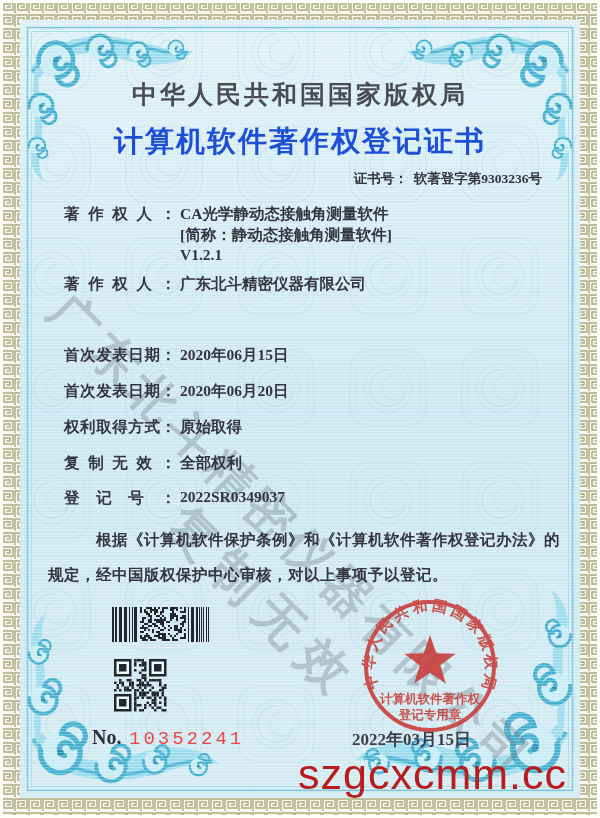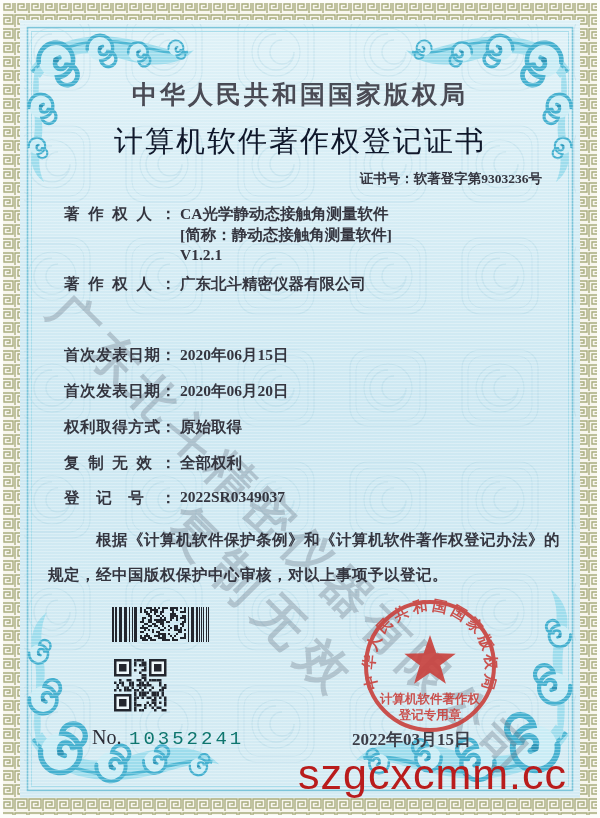--- a/index.html
+++ b/index.html
@@ -22,34 +22,34 @@
   }
   #wm-company{left:80px;top:280px;font-size:48px;letter-spacing:7px;}
   #wm-notice{left:198px;top:492px;font-size:50px;letter-spacing:12px;}
   .txt{position:absolute; z-index:3; color:#34353f;}
   .authority{
     left:0;right:0;top:78px;text-align:center;
     font-size:25px;font-weight:bold;letter-spacing:3px;color:#4a4b55;
   }
   .cert-title{
     left:0;right:0;top:122px;text-align:center;
-    font-size:29px;font-weight:normal;letter-spacing:2px;color:#0f172a;
+    font-size:29px;font-weight:bold;letter-spacing:2px;color:#1d4ed8;
   }
   .certno{right:58px;top:170px;font-size:13.5px;font-weight:bold;}
-  .certno .lab{margin-right:0;}
+  .certno .lab{margin-right:6px;}
   .row{left:0;top:0;font-size:15.5px;font-weight:bold;}
   .row .lab{
     position:absolute;left:64px;width:112px;display:inline-block;
     text-align:justify;text-align-last:justify;white-space:nowrap;
   }
   .row .val{position:absolute;left:180px;white-space:nowrap;}
   .statement{font-size:15.5px;font-weight:bold;letter-spacing:.5px;white-space:nowrap;}
-  .serial-label{left:92px;top:726px;font-size:20px;font-weight:normal;color:#2c2d37;}
+  .serial-label{left:92px;top:726px;font-size:20px;font-weight:bold;color:#2c2d37;}
   .serial-number{
-    left:129px;top:728px;font-size:19px;letter-spacing:3px;color:#0f766e;
+    left:129px;top:728px;font-size:19px;letter-spacing:3px;color:#ef4444;
     font-family:"Liberation Mono","DejaVu Sans Mono",monospace;
   }
   .issue-date{left:352px;top:728px;width:156px;font-size:17px;font-weight:bold;color:#3c3d47;}
   .overlay-domain{
     position:absolute;left:298px;top:750px;z-index:6;
     font-family:"Liberation Sans","DejaVu Sans",sans-serif;
     font-size:43px;letter-spacing:1px;color:#b91c1c;white-space:nowrap;
   }
   .code{position:absolute;z-index:3;}
   #barcode{left:112px;top:606px;}

